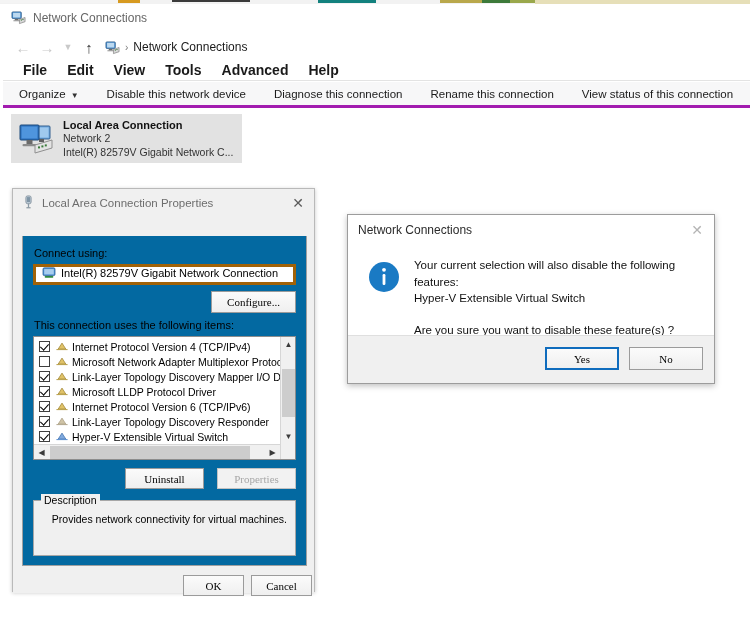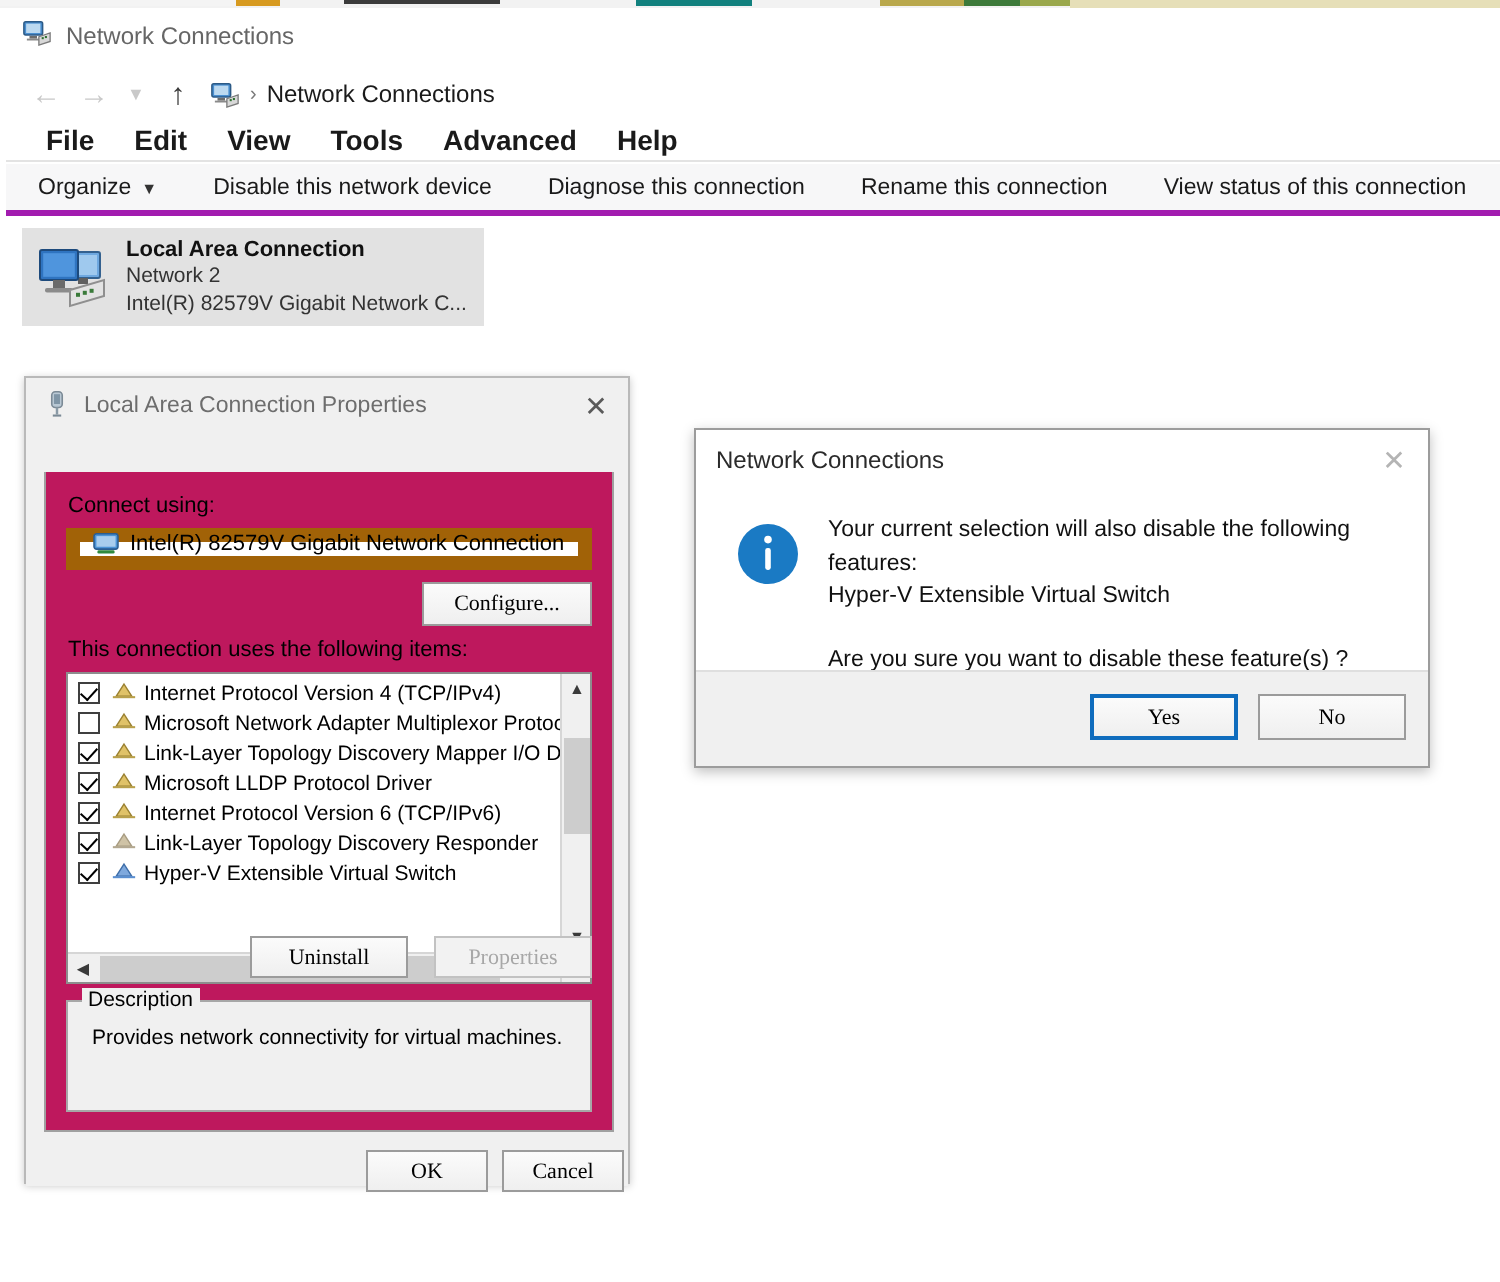--- a/index.html
+++ b/index.html
@@ -89,27 +89,27 @@
   .tabstrip { position: absolute; left: 9px; top: 0; width: 285px; height: 20px; }
   .tab {
     position: absolute; left: 0; top: 0; height: 20px; padding: 0 9px;
     background: #ffffff; border: 1px solid #a0a0a0; border-bottom: none;
     display: flex; align-items: center; font-size: 15px; color: #000; margin-top: 36px;
   }
   .tabline { position: absolute; left: 9px; top: 19px; width: 285px; height: 1px; background: #a0a0a0; }
 
   .tabpanel {
     position: absolute; left: 9px; top: 19px; width: 285px; height: 330px;
-    background: #be185d; border: 1px solid #a0a0a0; border-top: none;
+    background: #0369a1; border: 1px solid #a0a0a0; border-top: none;
   }
 
   .lbl { font-size: 11px; color: #000; }
   .fieldbox {
-    background: #ffffff; border: 7px solid #a16207;
-    display: flex; align-items: flex-end; padding-left: 6px; font-size: 11px;
+    background: #ffffff; border: 3px solid #a16207;
+    display: flex; align-items: flex-start; padding-left: 6px; font-size: 11px;
   }
 
   .btn {
     background: linear-gradient(#fbfbfb, #efefef);
     border: 1px solid #9b9b9b;
     font-size: 11px; color: #000;
     display: flex; align-items: center; justify-content: center;
     font-family: Liberation Serif, serif;
   }
   .btn.disabled { color: #a7a7a7; border-color: #c2c2c2; background: #f2f2f2; }
@@ -291,21 +291,21 @@
               <rect x="3" y="10.6" width="10" height="2" rx="0.8" fill="#2f8a3f"></rect>
             </svg>
           </span>
           <span>Intel(R) 82579V Gigabit Network Connection</span>
         </div>
 
         <div class="btn" style="position:absolute;left:188px;top:55px;width:85px;height:22px;">Configure...</div>
 
         <div class="lbl" style="position:absolute;left:11px;top:83px;">This connection uses the following items:</div>
 
-        <div class="itemslist" style="position:absolute;left:10px;top:100px;width:263px;height:156px;">
+        <div class="itemslist" style="position:absolute;left:10px;top:100px;width:263px;height:124px;">
 
           <div style="position:absolute;left:0;top:2px;right:16px;">
             <div class="item-row">
               <span class="cb checked"></span>
               <span class="proto-icon"><svg width="12" height="9" viewBox="0 0 14 10">
                     <path d="M7 1 L11.5 8 L2.5 8 Z" fill="#e0c268" stroke="#9a8030" stroke-width="0.8"></path>
                     <rect x="0.5" y="8" width="13" height="1.2" fill="#b9a04a"></rect>
                   </svg></span>
               <span>Internet Protocol Version 4 (TCP/IPv4)</span>
             </div>
@@ -371,21 +371,21 @@
             <div class="hs-btn" style="right:0;">▶</div>
           </div>
         </div>
 
         <div class="btn" style="position:absolute;left:10px;top:232px;width:79px;height:21px;margin-top:44px;">Install...</div>
         <div class="btn" style="position:absolute;left:102px;top:232px;width:79px;height:21px;">Uninstall</div>
         <div class="btn disabled" style="position:absolute;left:194px;top:232px;width:79px;height:21px;">Properties</div>
 
         <div class="groupbox" style="left:10px;top:264px;width:263px;height:56px;">
           <span class="group-legend">Description</span>
-          <div style="position:absolute;left:12px;top:12px;right:8px;font-size:10.5px;color:#000;">Provides network connectivity for virtual machines.</div>
+          <div style="position:absolute;left:12px;top:12px;right:8px;font-size:10.5px;color:#000;text-align:right;">Provides network connectivity for virtual machines.</div>
         </div>
       </div>
 
       <div class="btn" style="position:absolute;left:170px;top:358px;width:61px;height:21px;">OK</div>
       <div class="btn" style="position:absolute;left:238px;top:358px;width:61px;height:21px;">Cancel</div>
     </div>
   </div>
 
   <div class="msgbox">
 

